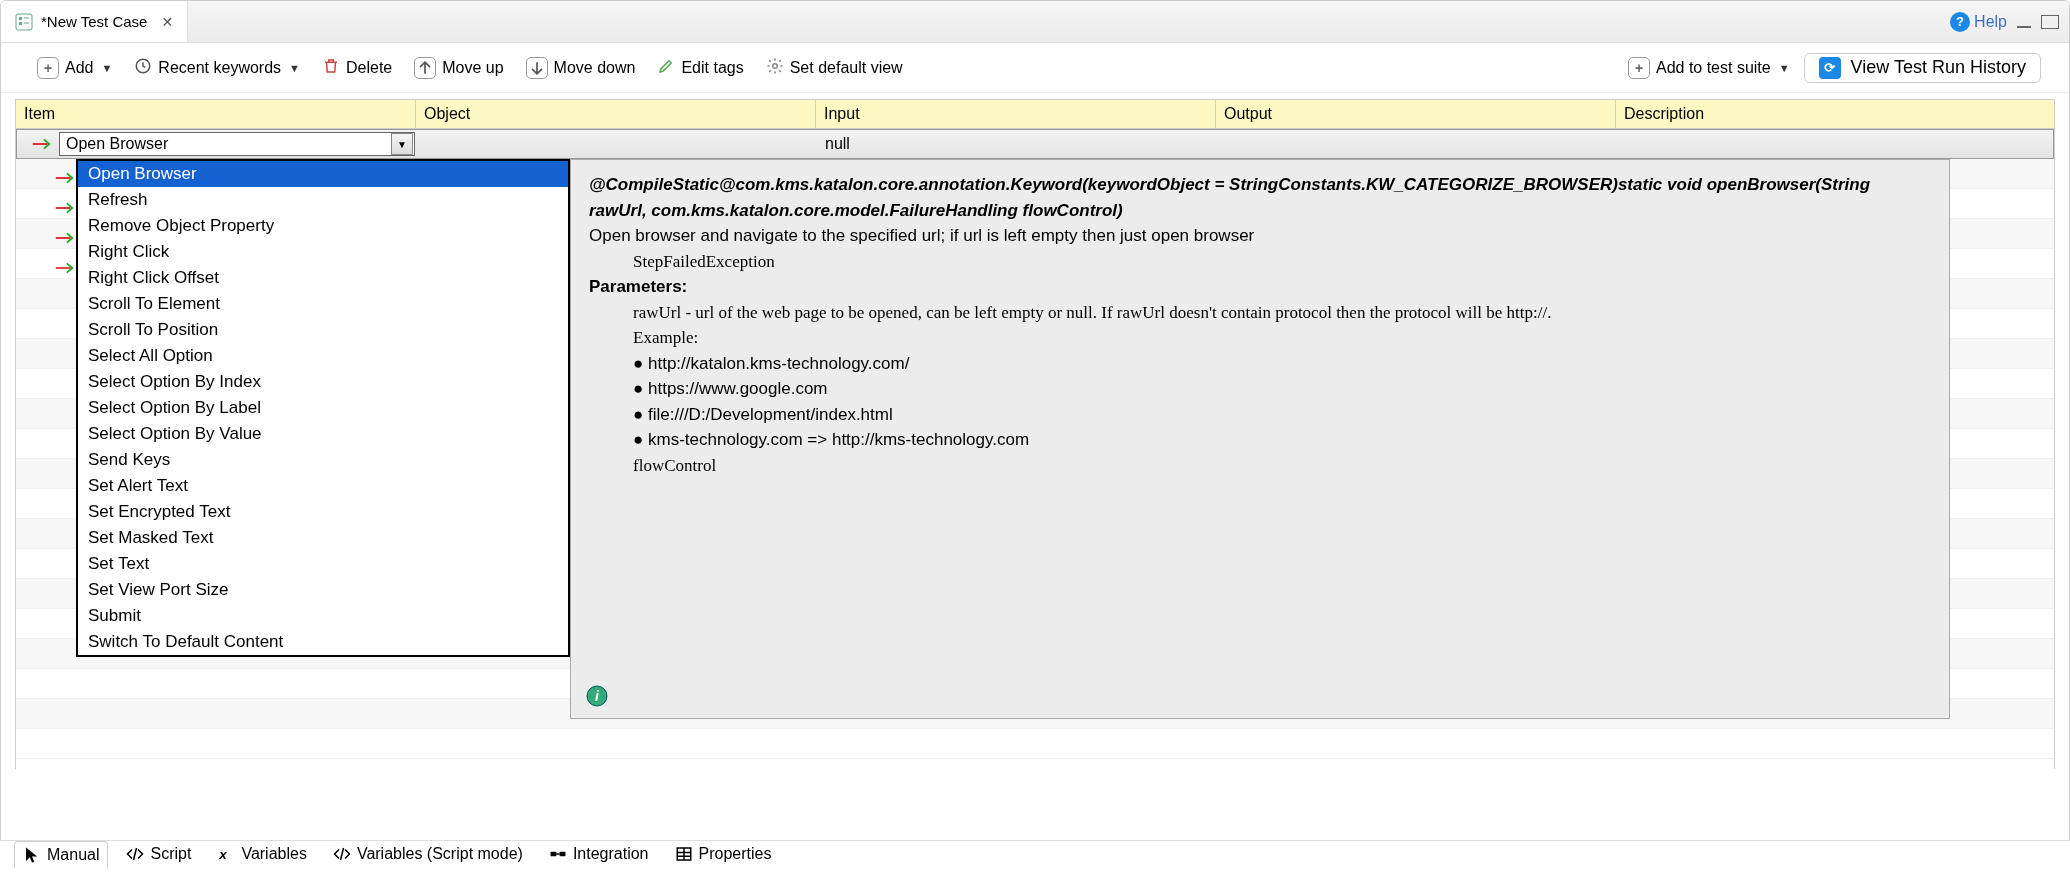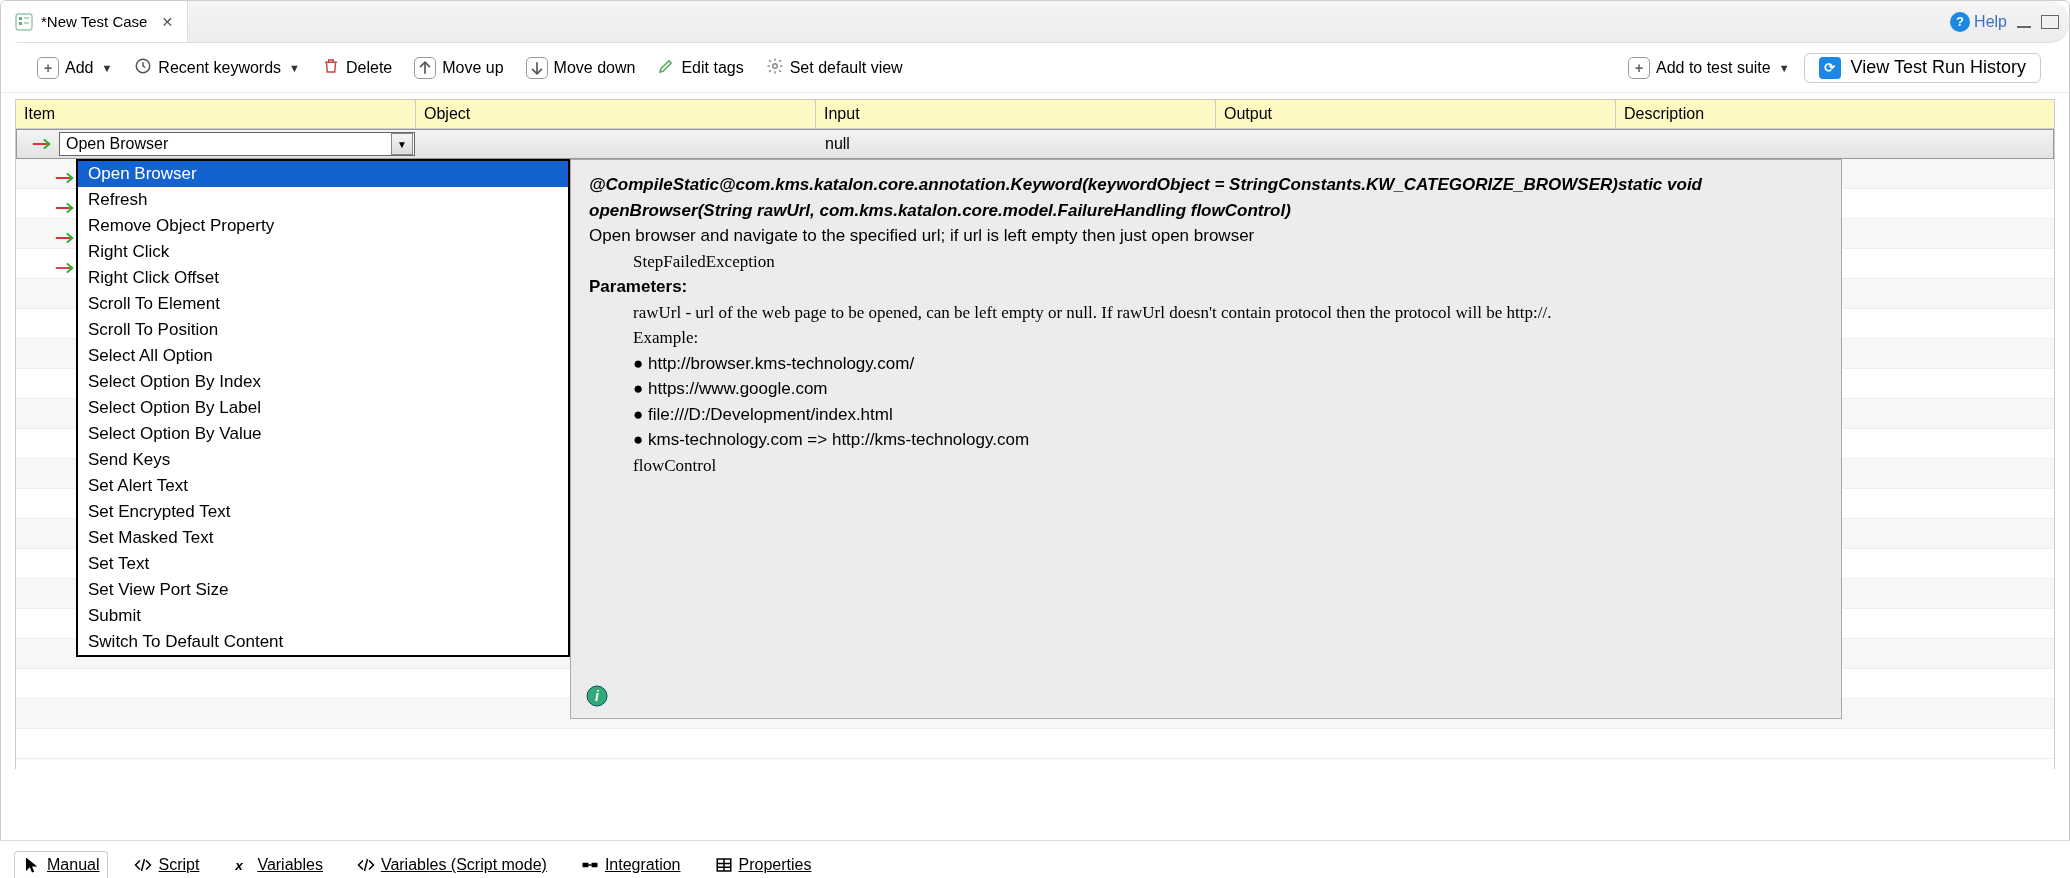--- a/index.html
+++ b/index.html
@@ -1,19 +1,19 @@
 <!DOCTYPE html>
 <html><head>
 <meta charset="utf-8">
 <style>
 * { box-sizing: border-box; margin: 0; padding: 0; font-family: -apple-system, BlinkMacSystemFont, "Segoe UI", Arial, sans-serif; }
 body { background: #fff; font-size: 15px; color: #000; width: 2070px; height: 878px; overflow: hidden; border: 1px solid #ccc; border-radius: 6px; }
 
 
-.title-bar { height: 42px; background: linear-gradient(to bottom, #f5f5f5, #ececec); display: flex; align-items: center; justify-content: space-between; border-bottom: 1px solid #ddd; border-radius: 19px; }
+.title-bar { height: 42px; background: linear-gradient(to bottom, #f5f5f5, #ececec); display: flex; align-items: center; justify-content: space-between; border-bottom: 1px solid #ddd; }
 .tab-row { display: flex; align-items: center; height: 100%; }
 .tab { height: 100%; display: flex; align-items: center; padding: 0 14px; background: #fff; border-right: 1px solid #ddd; gap: 8px; }
 .tab-icon { width: 18px; height: 18px; display: inline-flex; align-items: center; justify-content: center; }
 .tab-title { font-size: 15px; }
 .tab-close { margin-left: 6px; font-size: 14px; color: #555; }
 .title-right { display: flex; align-items: center; gap: 10px; padding-right: 10px; }
 .help { display: flex; align-items: center; gap: 4px; color: #3b6fc7; font-size: 16px; }
 .help-icon { width: 20px; height: 20px; border-radius: 50%; background: #1c88e5; color: #fff; display: flex; align-items: center; justify-content: center; font-weight: bold; font-size: 13px; }
 .win-btn { width: 18px; height: 14px; border: 1px solid #666; display: inline-block; }
 .win-min { height: 2px; border: none; border-bottom: 2px solid #666; width: 14px; margin-top: 10px; }
@@ -58,30 +58,30 @@
 .dr-desc { flex: 1; }
 
 
 .dd-popup { position: absolute; top: 30px; left: 60px; width: 494px; background: #fff; border: 2px solid #000; max-height: 560px; overflow: hidden; z-index: 5; }
 .dd-item { padding: 3px 10px; font-size: 17px; cursor: pointer; }
 .dd-item.selected { background: #1461d1; color: #fff; }
 .dd-side-icons { position: absolute; top: 34px; left: 22px; z-index: 4; }
 .dd-side-icons .srow { height: 30px; display: flex; align-items: center; justify-content: flex-end; width: 38px; }
 
 
-.info-popup { position: absolute; top: 30px; left: 554px; width: 1272px; height: 560px; background: #ececec; border: 1px solid #aaa; z-index: 6; padding: 12px 18px; font-size: 17px; line-height: 1.5; }
+.info-popup { position: absolute; top: 30px; left: 554px; width: 1380px; height: 560px; background: #ececec; border: 1px solid #aaa; z-index: 6; padding: 12px 18px; font-size: 17px; line-height: 1.5; }
 .info-popup .sig { font-style: italic; font-weight: bold; }
 .info-popup .pbold { font-weight: bold; }
 .info-popup ul { list-style: none; margin-left: 44px; }
 .info-popup ul li::before { content: "● "; }
 .info-popup .indent { margin-left: 44px; font-family: Liberation Serif, serif; }
 .info-icon-btn { position: absolute; bottom: 10px; left: 14px; width: 24px; height: 24px; }
 
 
-.bottom-tabs { position: absolute; bottom: 0; left: 0; right: 0; height: 38px; display: flex; align-items: flex-end; padding: 0 14px; gap: 18px; border-top: 1px solid #ddd; background: #fff; text-decoration: underline; }
+.bottom-tabs { position: absolute; bottom: 0; left: 0; right: 0; height: 38px; display: flex; align-items: flex-start; padding: 0 14px; gap: 10px; border-top: 1px solid #ddd; background: #fff; }
 .btab { display: flex; align-items: center; gap: 6px; font-size: 16px; padding: 4px 8px; cursor: pointer; }
 .btab.active { background: #fff; border: 1px solid #ccc; border-bottom: none; border-radius: 4px 4px 0 0; }
 .btab .bicon { width: 18px; height: 18px; display: flex; align-items: center; justify-content: center; }
 
 
 .arrow-ico { display: inline-flex; align-items: center; }
 .arrow-ico svg { width: 22px; height: 14px; }
 </style>
 </head>
 <body>
@@ -283,21 +283,21 @@
     </div>
 
   <div class="info-popup">
     <div class="sig">@CompileStatic@com.kms.katalon.core.annotation.Keyword(keywordObject = StringConstants.KW_CATEGORIZE_BROWSER)static void openBrowser(String rawUrl, com.kms.katalon.core.model.FailureHandling flowControl)</div>
     <div>Open browser and navigate to the specified url; if url is left empty then just open browser</div>
     <div class="indent">StepFailedException</div>
     <div class="pbold">Parameters:</div>
     <div class="indent">rawUrl - url of the web page to be opened, can be left empty or null. If rawUrl doesn't contain protocol then the protocol will be http://.</div>
     <div class="indent">Example:</div>
     <ul>
-      <li>http://browser.kms-technology.com/</li>
+      <li>http://katalon.kms-technology.com/</li>
       <li>https://www.google.com</li>
       <li>file:///D:/Development/index.html</li>
       <li>kms-technology.com =&gt; http://kms-technology.com</li>
     </ul>
     <div class="indent">flowControl</div>
     <span class="info-icon-btn">
       <svg viewBox="0 0 24 24">
           <circle cx="12" cy="12" r="10" fill="#3a7" stroke="#056" stroke-width="1"></circle>
           <text x="12" y="17" text-anchor="middle" fill="#fff" font-size="14" font-weight="bold" font-style="italic">i</text>
         </svg>

